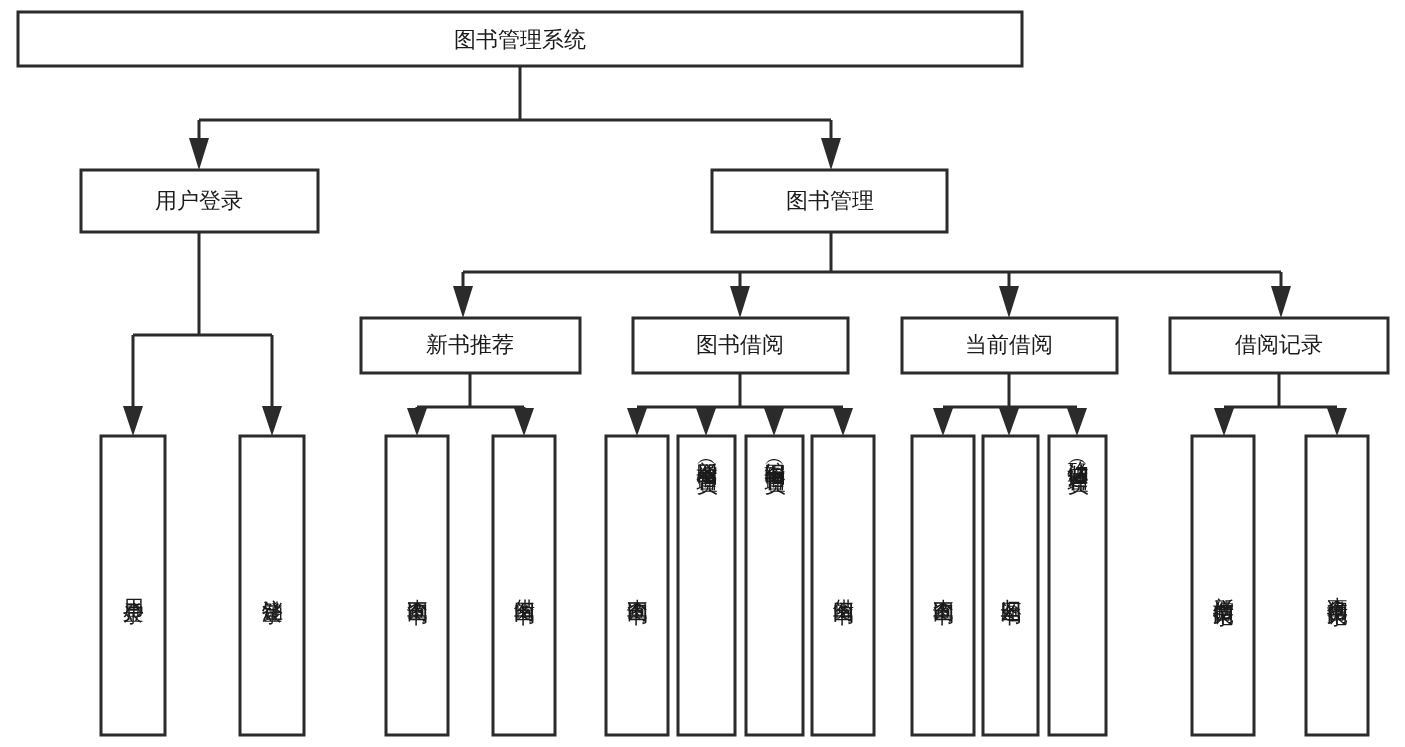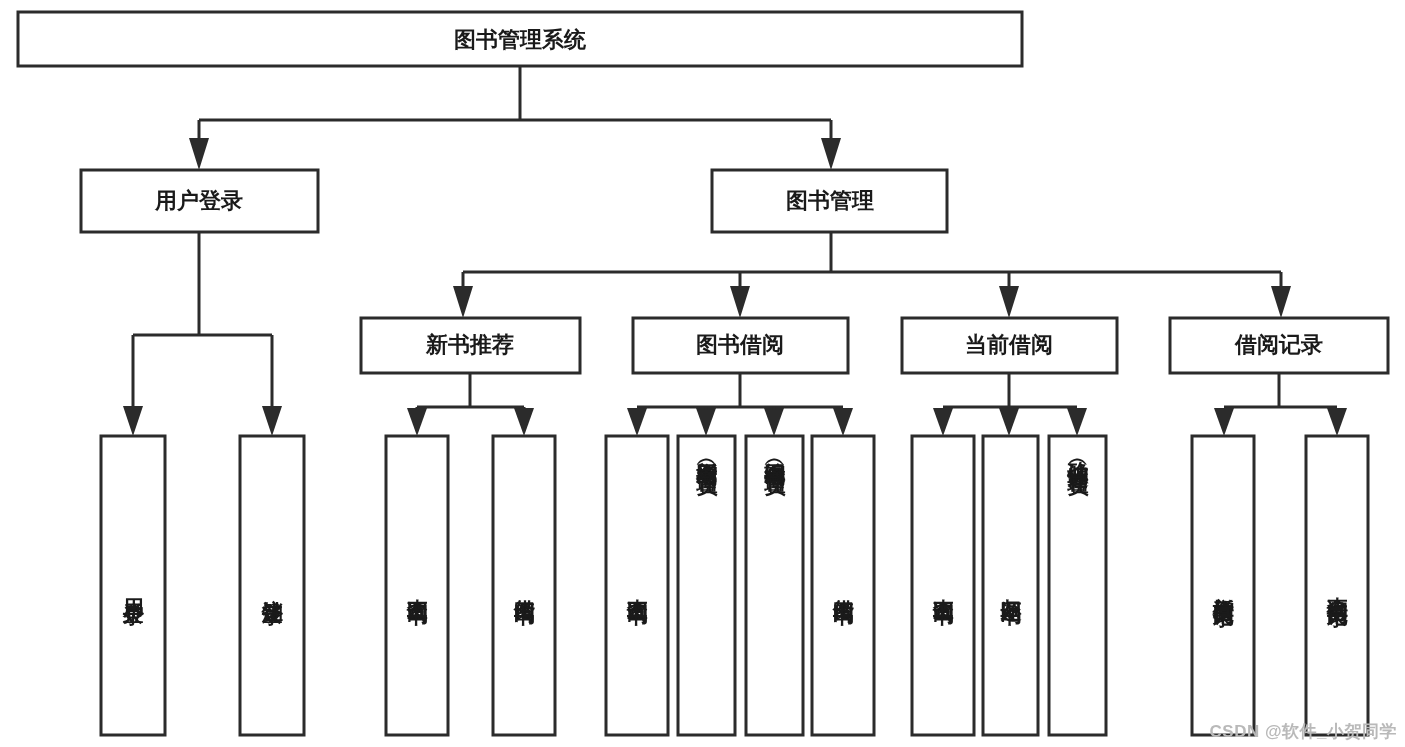--- a/index.html
+++ b/index.html
@@ -11,21 +11,20 @@
     width: 1405px;
     height: 747px;
     font-family: "Liberation Sans", "DejaVu Sans", sans-serif;
     overflow: hidden;
     position: relative;
   }
   #diagram-root {
     position: relative;
     width: 1405px;
     height: 747px;
-    font-weight: bold;
   }
   svg#tree-svg {
     position: absolute;
     top: 0;
     left: 0;
     width: 1405px;
     height: 747px;
   }
   .node-box {
     fill: #ffffff;
@@ -245,15 +244,14 @@
     <span class="leaf-label" style="margin-top:8px;">确认归还（管理员）</span>
   </div>
 
   <div class="leaf-label-wrap" style="left:1192px; top:436px; width:62px; height:299px;">
     <span class="leaf-label">新增借阅记录</span>
   </div>
   <div class="leaf-label-wrap" style="left:1306px; top:436px; width:62px; height:299px;">
     <span class="leaf-label">查询借阅记录</span>
   </div>
 
-  <div class="watermark">CSDN @软件_小贺同学</div>
 
 </div>
 
 </body></html>

